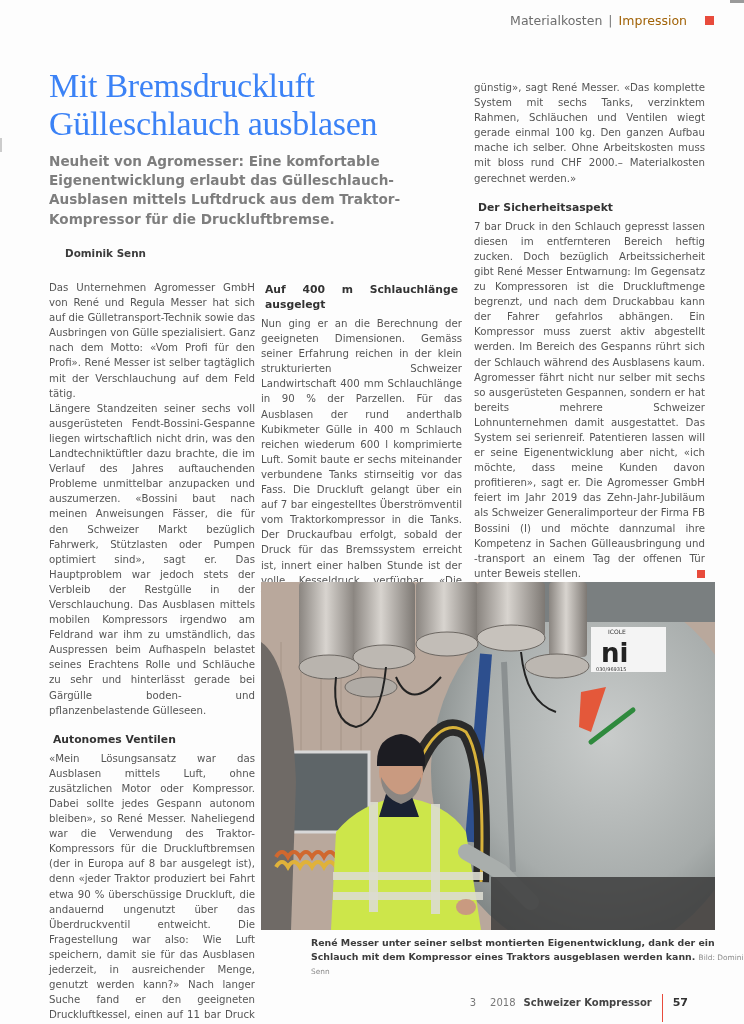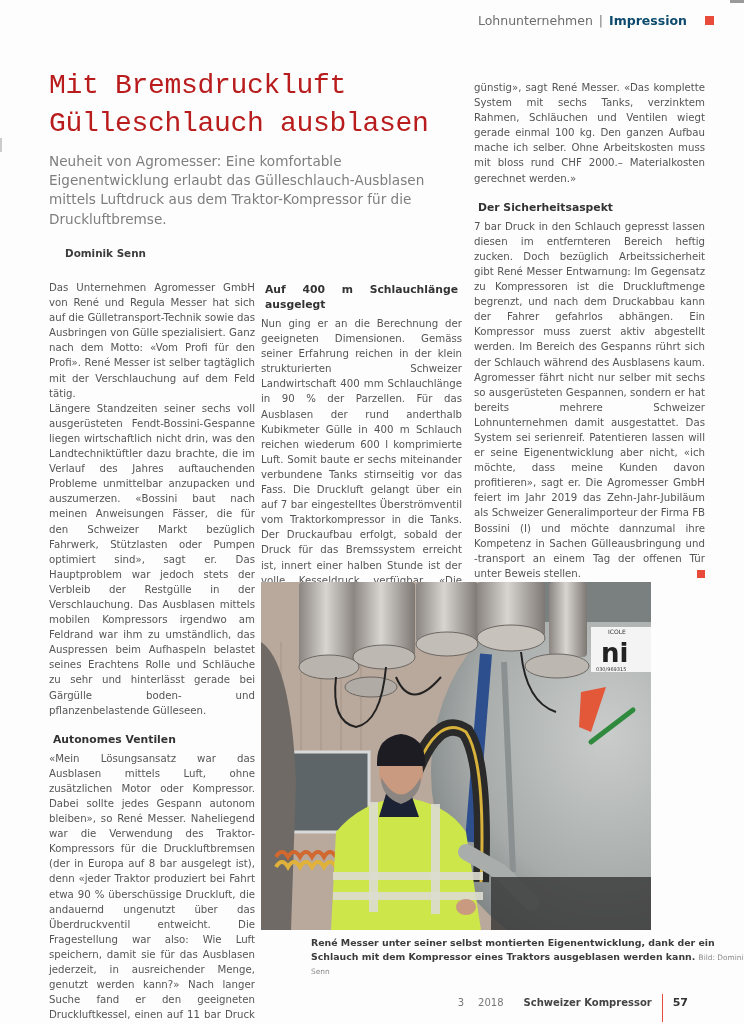--- a/index.html
+++ b/index.html
@@ -4,71 +4,71 @@
 <style>
   html, body { margin: 0; padding: 0; background: #ffffff; }
   body { width: 744px; height: 1024px; position: relative; overflow: hidden;
          font-family: "DejaVu Sans", sans-serif; color: #4a4a4a; }
   .page { position: absolute; inset: 0; background: #fdfdfd; }
 
   
   .runhead { position: absolute; top: 13px; right: 30px; font-size: 12.5px; color: #6d6d6d;
              display: flex; align-items: center; gap: 6px; }
   .runhead .sep { color: #777; }
-  .runhead .section { font-weight: bold; color: #0c4a6e; }
+  .runhead .section { font-weight: normal; color: #a16207; }
   .runhead .marker { display: inline-block; width: 9px; height: 9px; background: #e84b3c; margin-left: 12px; }
 
   
   .title { position: absolute; left: 49px; top: 67px; width: 420px; margin: 0;
-           font-family: Liberation Mono, monospace; font-weight: normal; font-size: 28px;
-           line-height: 38px; color: #b91c1c; letter-spacing: -0.3px; }
+           font-family: Liberation Serif, serif; font-weight: normal; font-size: 34px;
+           line-height: 38px; color: #3b82f6; letter-spacing: -0.3px; }
   .lead { position: absolute; left: 49px; top: 152px; width: 400px; margin: 0;
-          font-size: 13.6px; line-height: 19.2px; font-weight: normal; color: #7e7e7e; }
+          font-size: 13.6px; line-height: 19.2px; font-weight: bold; color: #7e7e7e; }
   .author { position: absolute; left: 65px; top: 247px; font-size: 10.4px; font-weight: bold; color: #3c3c3c; }
 
   
   .col { position: absolute; font-size: 10.2px; line-height: 15.1px; color: #555; text-align: justify; }
   .col p { margin: 0; hyphens: manual; }
   .col h3 { margin: 4px; font-size: 10.8px; line-height: 15px; font-weight: bold; color: #333; }
   .col .gap { height: 10px; }
   .col1 { left: 49px; top: 280px; width: 206px; }
   .col2 { left: 261px; top: 278px; width: 201px; }
   .col3 { left: 474px; top: 80px; width: 231px; }
   .endmark { display: inline-block; width: 8px; height: 8px; background: #e84b3c; float: right; margin-top: 4px; }
 
   
-  .photo { position: absolute; left: 261px; top: 582px; width: 390px; height: 348px; overflow: hidden;
+  .photo { position: absolute; left: 261px; top: 582px; width: 454px; height: 348px; overflow: hidden;
            background: #8a7f78; }
   .photo svg { display: block; }
   .caption { position: absolute; left: 271px; top: 936px; width: 454px; font-size: 9.4px; line-height: 13.6px;
              font-weight: bold; color: #3c3c3c; margin-left: 40px; }
   .caption .credit { font-weight: normal; font-size: 7.4px; color: #8a8a8a; }
 
   
   .footer { position: absolute; right: 56px; bottom: 8px; display: flex; align-items: center;
             font-size: 10px; color: #777; }
   .footer .issue { margin-right: 14px; }
-  .footer .year { margin-right: 20px; }
+  .footer .year { margin-right: 8px; }
   .footer .mag { font-weight: bold; color: #444; }
   .footer .rule { width: 1px; height: 28px; background: #e84b3c; margin: 0 10px 0 10px; position: relative; top: 6px; }
   .footer .pageno { font-weight: bold; font-size: 11px; color: #333; text-align: center; }
 
   .scan-mark { position: absolute; left: 0; top: 138px; width: 2px; height: 14px; background: #ccc; }
   .scan-mark2 { position: absolute; right: 0; top: 0; width: 14px; height: 3px; background: #9a9a9a; }
 </style>
 </head>
 <body>
 
 <div class="page">
 
   <div class="scan-mark"></div>
   <div class="scan-mark2"></div>
 
   <div class="runhead">
-    <span>Lohnunternehmen</span>
+    <span>Materialkosten</span>
     <span class="sep">|</span>
     <span class="section">Impression</span>
     <span class="marker"></span>
   </div>
 
   <h1 class="title">
     <span>Mit Bremsdruckluft</span><br>
     <span>Gülleschlauch ausblasen</span>
   </h1>
 

